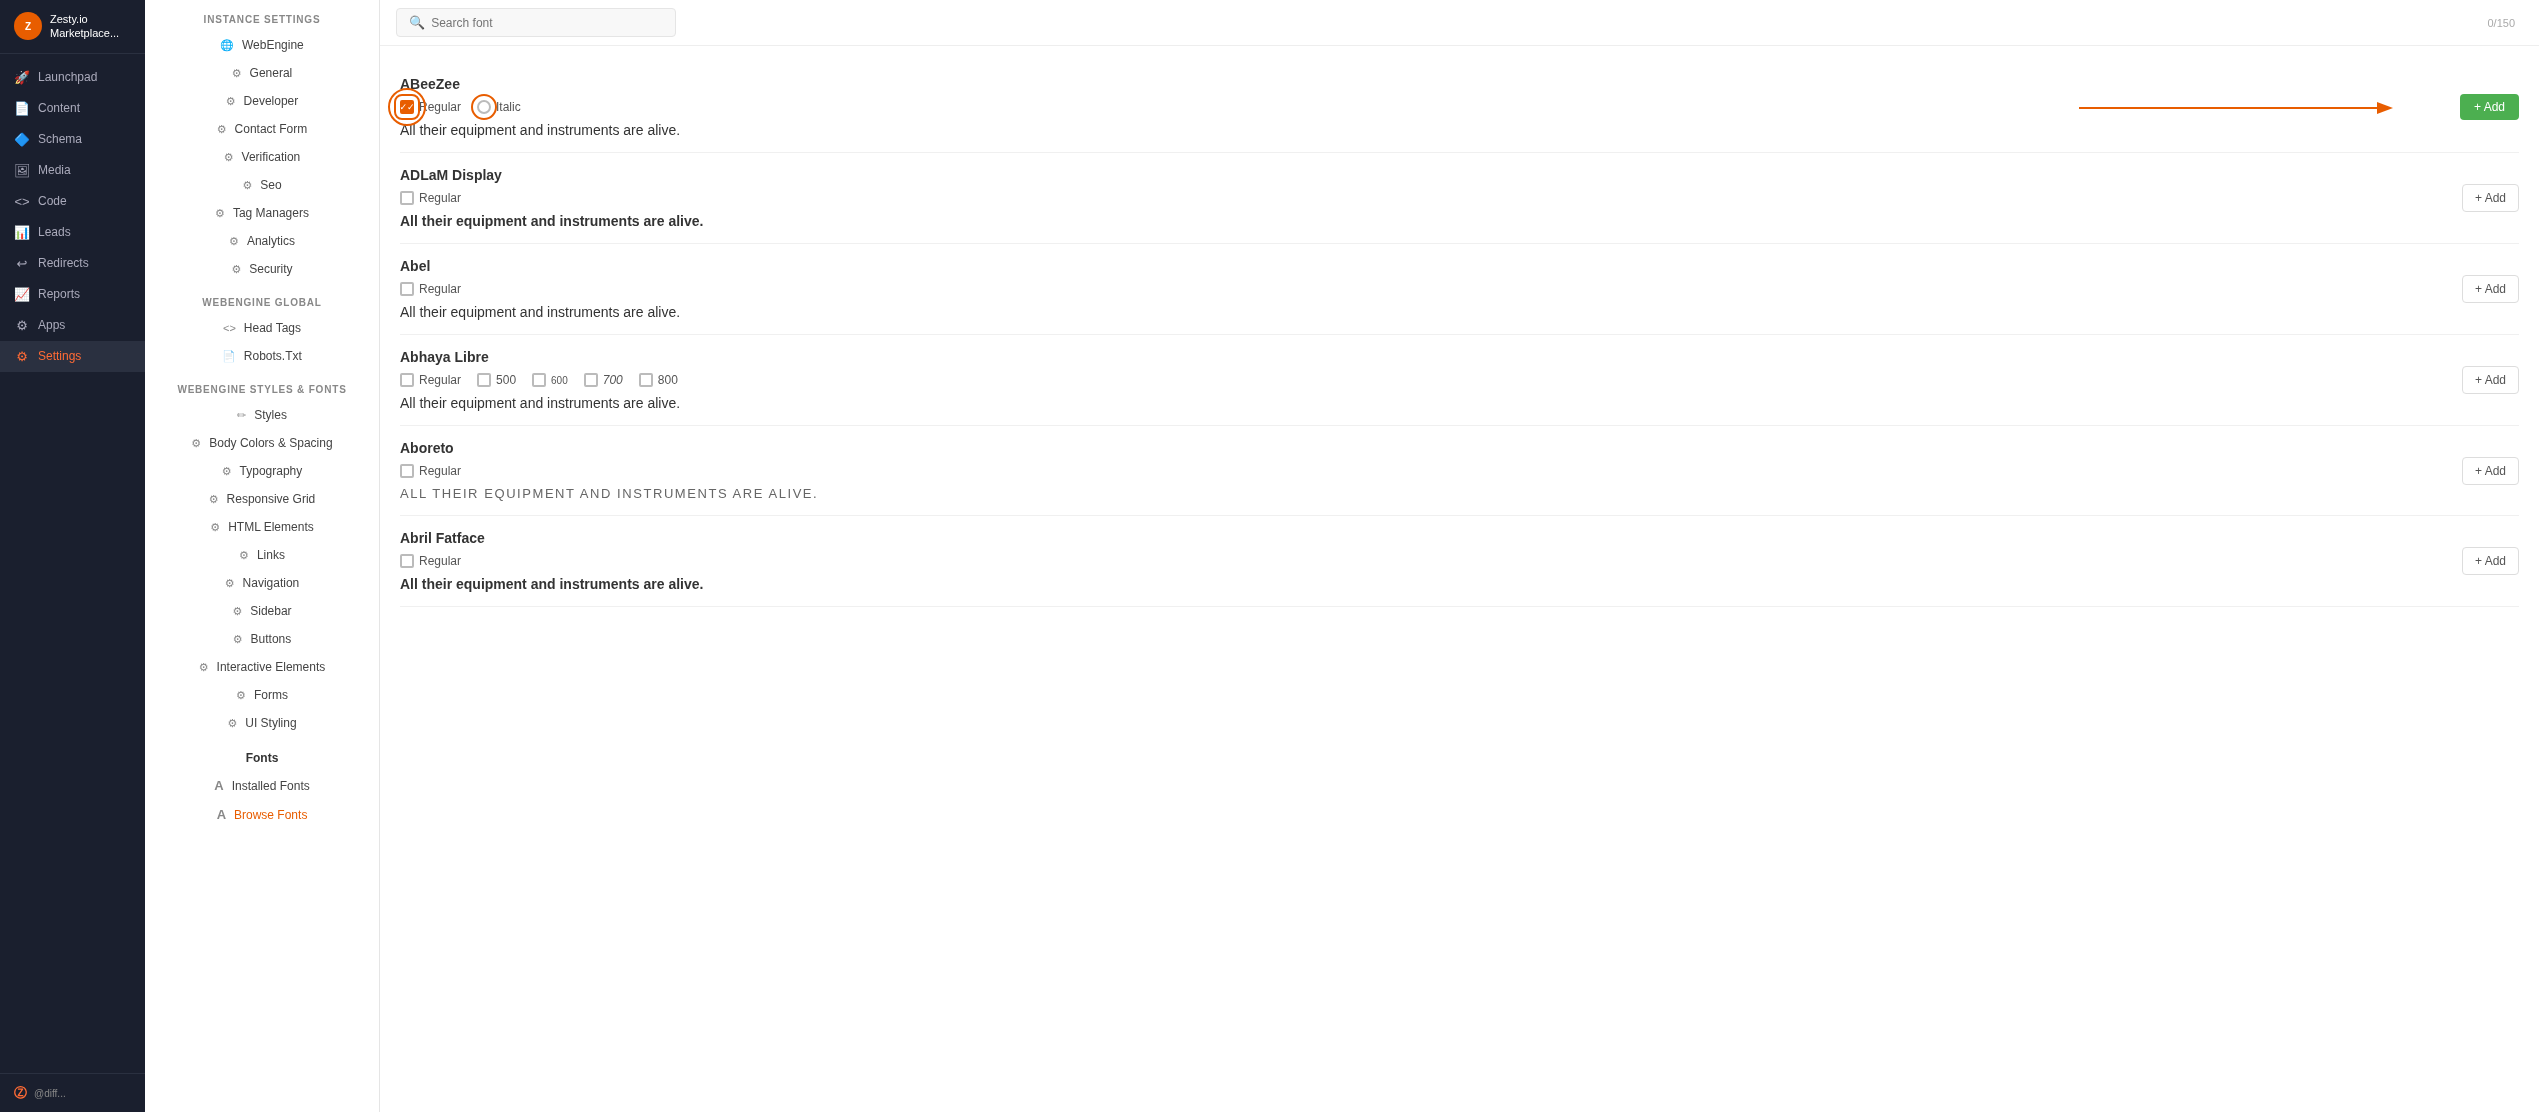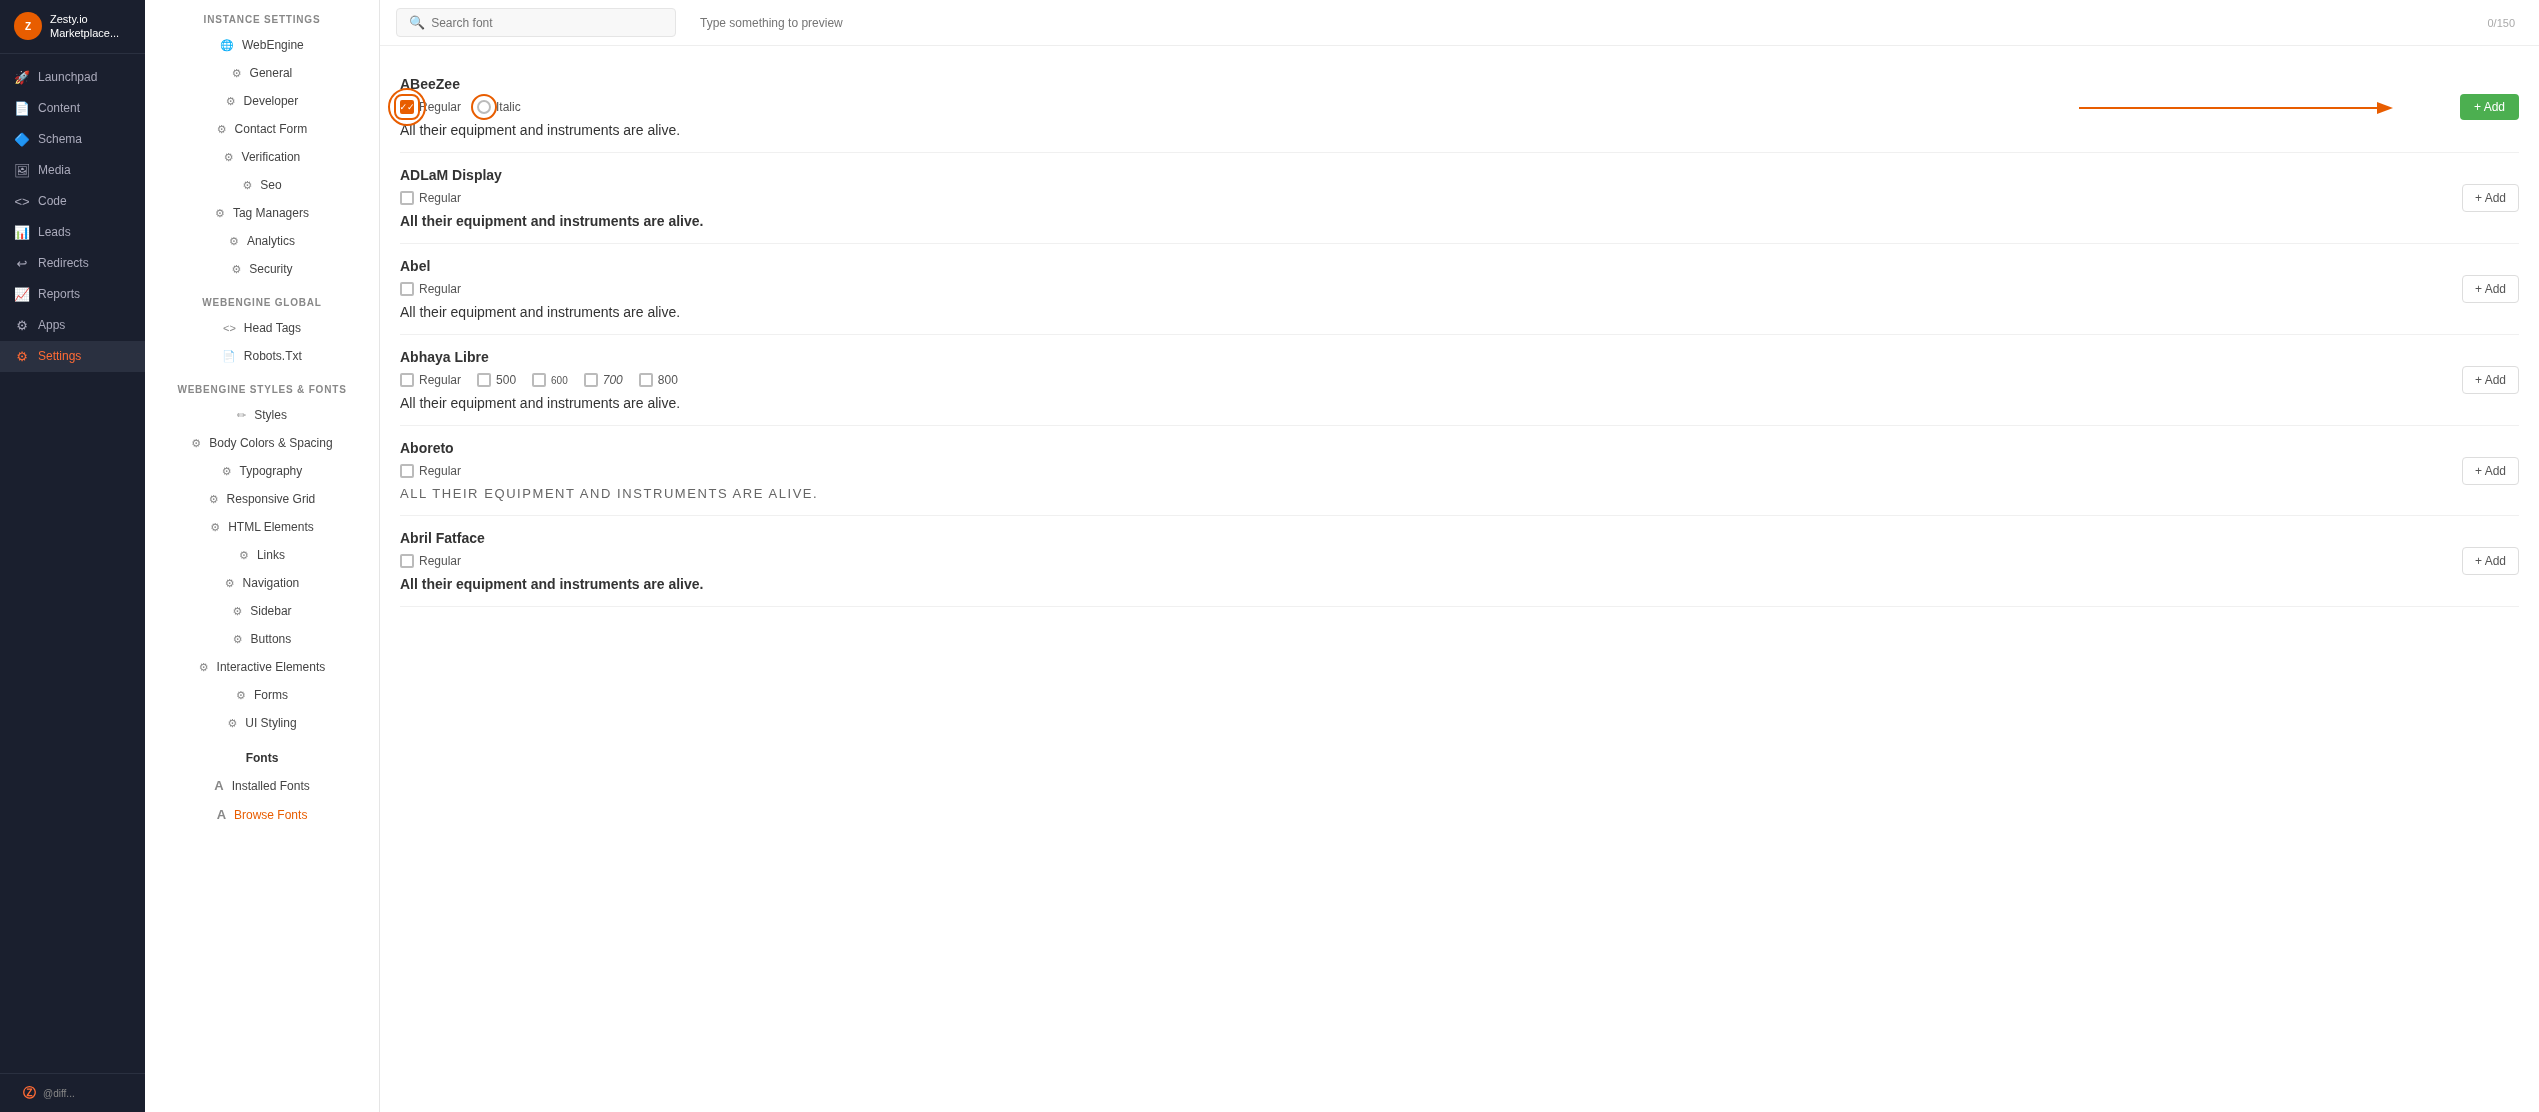--- a/index.html
+++ b/index.html
@@ -26,21 +26,21 @@
     }
     .logo-text { color: #fff; font-size: 11px; line-height: 1.3; }
     .sidebar-nav { display: flex; flex-direction: column; padding: 8px 0; flex: 1; }
     .nav-item {
       display: flex; align-items: center; gap: 8px; padding: 8px 14px;
       font-size: 12px; color: #aab; cursor: pointer; transition: background 0.15s;
     }
     .nav-item.active { background: #2a3040; color: #ff6b35; }
     .nav-item .nav-icon { font-size: 13px; width: 16px; text-align: center; }
     .sidebar-bottom {
-      padding: 10px 23px; border-top: 1px solid #2a3040; display: flex; align-items: center; gap: 8px;
+      padding: 10px 14px; border-top: 1px solid #2a3040; display: flex; align-items: center; gap: 8px;
     }
     .zesty-logo { font-size: 11px; color: #aab; }
 
     
     .middle-panel {
       width: 235px;
       background: #fff;
       border-right: 1px solid #e5e5e5;
       display: flex;
       flex-direction: column;
@@ -299,21 +299,20 @@
     </div>
   </div>
 
 <div class="main-content" style="position: relative;">
 
   <div class="top-bar">
     <div class="search-box">
       <span style="color:#aaa; font-size:13px;">🔍</span>
       <input type="text" placeholder="Search font" style="">
     </div>
-    <input type="text" class="preview-input" placeholder="Type something to preview" style="">
     <span class="char-count">0/150</span>
   </div>
 
   <div class="font-list">
 
   <div class="font-entry">
         <div class="font-row">
           <div class="font-details">
             <div class="font-name">ABeeZee</div>
             <div class="font-variants">

